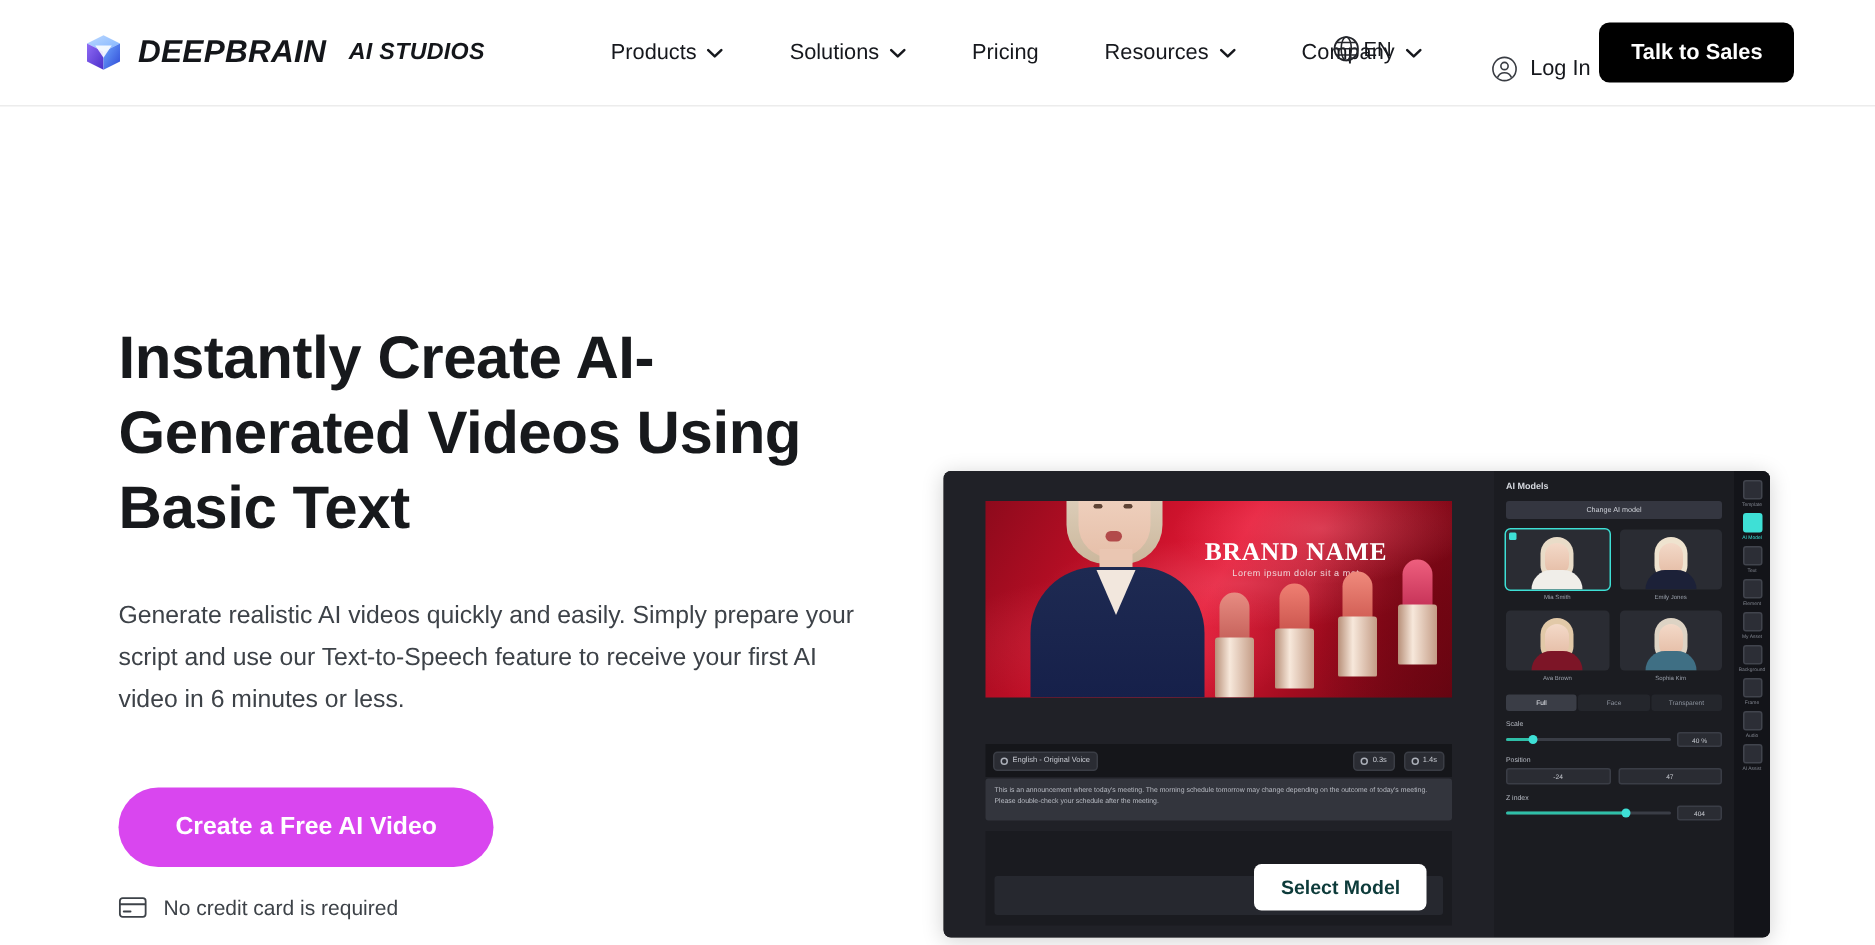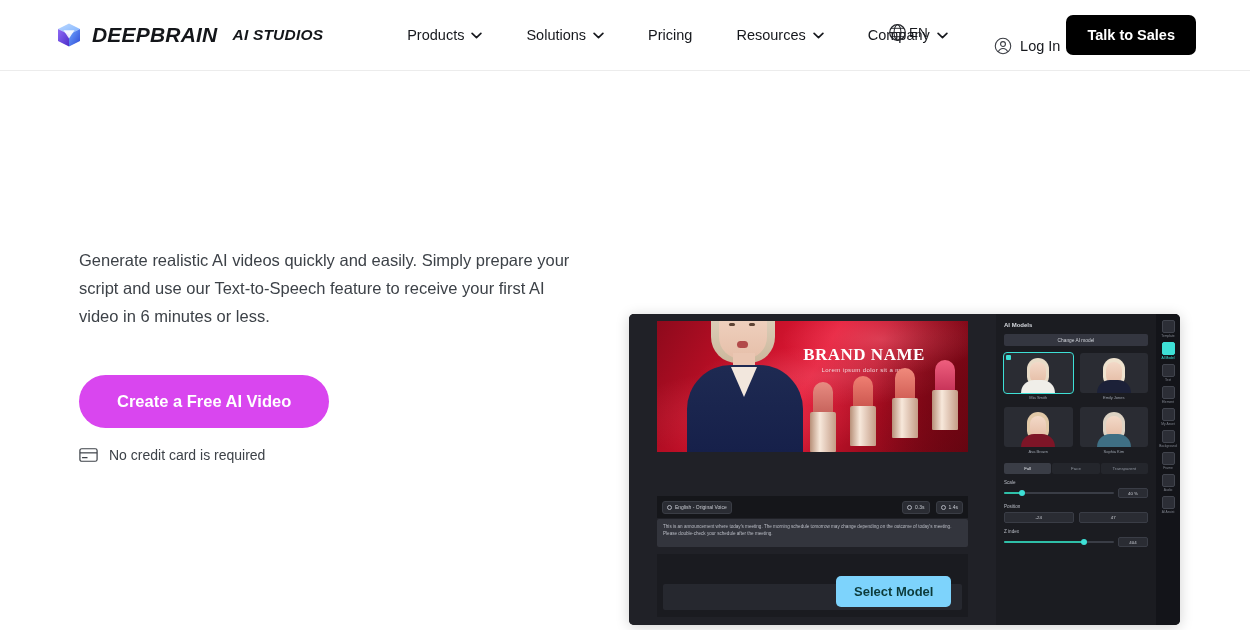--- a/index.html
+++ b/index.html
@@ -115,21 +115,21 @@
     width: 551px; height: 311px;
     background: #17181c;
     border-radius: 5px;
     overflow: hidden;
     display: flex;
     box-shadow: 0 2px 14px rgba(0,0,0,.18);
   }
   .ed-main { width: 367px; height: 311px; position: relative; background: #202127; }
 
   .stage {
-    position: absolute; left: 28px; top: 7px;
+    position: absolute; left: 28px; top: 20px;
     width: 311px; height: 131px;
     overflow: hidden;
     background: linear-gradient(120deg,#8d0a1c 0%,#c20f27 28%,#e41b38 48%,#a10c1f 72%,#5e0612 100%);
   }
   .silk {
     position: absolute; inset: 0;
     background:
       radial-gradient(ellipse 160px 60px at 72% 14%, rgba(255,120,140,.42), transparent 62%),
       radial-gradient(ellipse 190px 70px at 30% 72%, rgba(255,90,110,.30), transparent 65%),
       radial-gradient(ellipse 120px 180px at 96% 60%, rgba(110,4,16,.75), transparent 70%),
@@ -209,21 +209,21 @@
   .ed-timeline {
     position: absolute; left: 28px; top: 240px; width: 311px; height: 63px;
     background: #1a1b20;
   }
   .tl-strip {
     position: absolute; left: 6px; top: 30px; width: 299px; height: 26px;
     background: #26282f; border-radius: 2px;
   }
   .select-model {
     position: absolute; left: 207px; top: 262px;
-    background: #7dd3fc; color: #0d3b3a;
+    background: #ffffff; color: #0d3b3a;
     font-size: 13px; font-weight: 700;
     border: none; border-radius: 5px;
     padding: 8px 18px; cursor: pointer;
     font-family: "Liberation Sans", sans-serif;
     white-space: nowrap;
   }
 
   
   .ed-panel {
     width: 160px; height: 311px; background: #1b1c21;
@@ -380,20 +380,21 @@
       </svg>
       <span>Log In</span>
     </div>
     <button class="btn-sales">Talk to Sales</button>
   </div>
 </div>
 
 <div class="hero">
 
   <div class="hero-left">
+    <h1 class="hero-title">Instantly Create AI-Generated Videos Using Basic Text</h1>
     <p class="hero-sub">Generate realistic AI videos quickly and easily. Simply prepare your script and use our Text-to-Speech feature to receive your first AI video in 6 minutes or less.</p>
     <button class="cta">Create a Free AI Video</button>
     <div class="nocard">
       <svg class="card-icon" viewBox="0 0 20 15">
         <rect x="0.8" y="0.8" width="18.4" height="13.4" rx="2" fill="none" stroke="#3d4248" stroke-width="1.3"></rect>
         <line x1="0.8" y1="5.2" x2="19.2" y2="5.2" stroke="#3d4248" stroke-width="1.3"></line>
         <line x1="3.6" y1="10.4" x2="8.4" y2="10.4" stroke="#3d4248" stroke-width="1.4" stroke-linecap="round"></line>
       </svg>
       <span>No credit card is required</span>
     </div>

